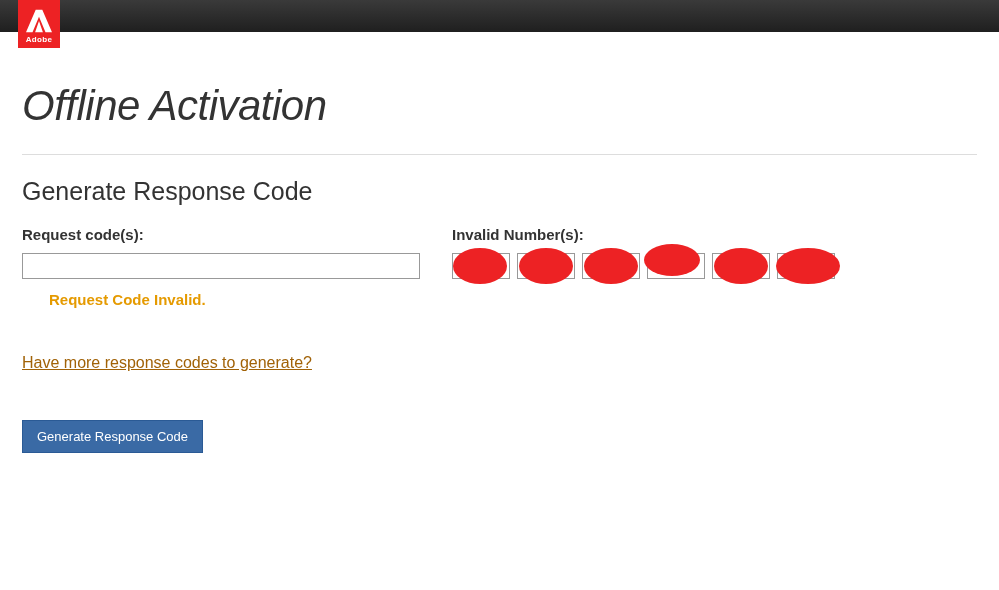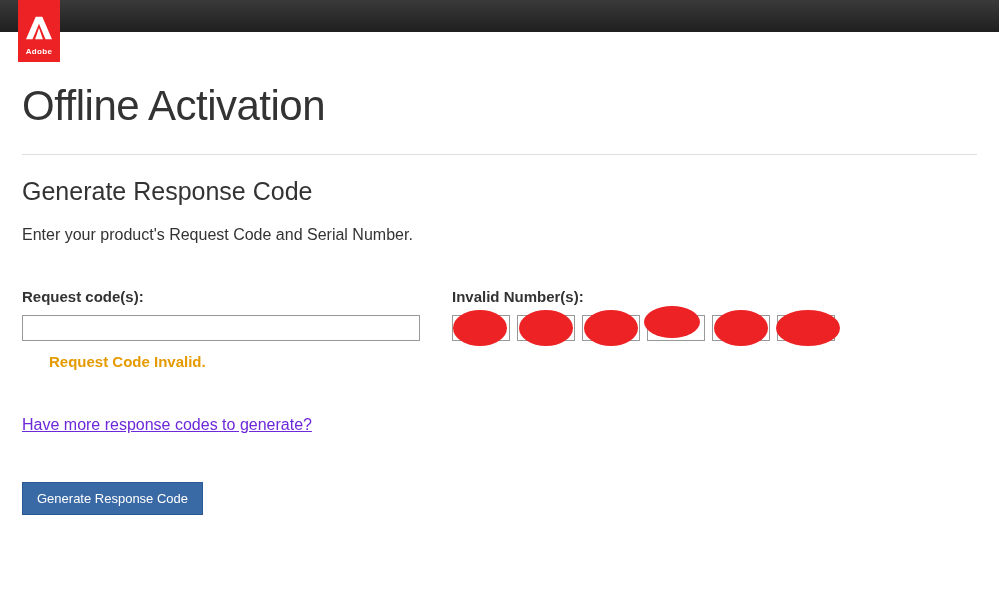--- a/index.html
+++ b/index.html
@@ -1,39 +1,39 @@
 <!DOCTYPE html>
 <html><head>
   <meta charset="utf-8">
   <style>
     * { margin: 0; padding: 0; box-sizing: border-box; }
     body { font-family: "Adobe Clean", -apple-system, BlinkMacSystemFont, "Segoe UI", Helvetica, Arial, sans-serif; background: #fff; width: 999px; }
     .topbar { background: linear-gradient(#3a3a3a, #1f1f1f); height: 32px; width: 100%; }
     .logo-wrap { position: relative; }
-    .logo { position: absolute; left: 18px; top: -32px; width: 42px; height: 62px; background: #ed2224; display: flex; flex-direction: column; align-items: center; justify-content: center; padding-top: 6px; }
+    .logo { position: absolute; left: 18px; top: -32px; width: 42px; height: 48px; background: #ed2224; display: flex; flex-direction: column; align-items: center; justify-content: center; padding-top: 6px; }
     .logo-a { color: #fff; font-weight: 700; font-size: 11px; letter-spacing: -0.5px; display:flex; align-items:center; justify-content:center; height: 70%; }
     .logo-text { color: #fff; font-size: 8px; font-weight: 600; letter-spacing: 0.3px; margin-bottom: 4px; }
     .content { padding: 0 22px; }
-    h1 { font-size: 42px; font-weight: 300; color: #333; margin-top: 50px; margin-bottom: 24px; letter-spacing: -0.5px; }
+    h1 { font-size: 42px; font-weight: 300; color: #333; margin-top: 50px; margin-bottom: 24px; letter-spacing: -0.5px; font-style: italic; }
     hr.divider { border: none; border-top: 1px solid #ddd; margin-bottom: 22px; }
     h2 { font-size: 25px; font-weight: 400; color: #333; margin-bottom: 20px; }
     .instruction { font-size: 16px; color: #333; margin-bottom: 44px; }
     .form-row { display: flex; gap: 30px; }
     .col-left { flex: 0 0 400px; }
     .col-right { flex: 1; }
     .field-label { font-size: 15px; font-weight: 600; color: #333; display: block; margin-bottom: 10px; }
     .request-input { width: 398px; height: 26px; border: 1px solid #999; padding: 2px 6px; font-size: 14px; }
     .error-msg { color: #e59a00; font-weight: 700; font-size: 15px; margin-top: 12px; margin-left: 27px; }
     .serial-boxes { display: flex; gap: 7px; }
     .serial-box { width: 58px; height: 26px; border: 1px solid #999; position: relative; display: flex; align-items: center; justify-content: center; text-align: center; font-size: 13px; }
     .redact { position: absolute; width: 54px; height: 36px; background: #ed2224; border-radius: 50%; z-index: 2; }
     .redact.r1 { left: 0px; }
     .redact.r4 { width: 56px; height: 32px; left: -4px; top: -10px; }
     .redact.r6 { width: 64px; left: -2px; }
-    .more-link { display: inline-block; margin-top: 46px; color: #6d28d9; text-decoration: underline; font-size: 16px; cursor: pointer; }
+    .more-link { display: inline-block; margin-top: 46px; color: #a16207; text-decoration: underline; font-size: 16px; cursor: pointer; }
     .submit-btn { margin-top: 48px; background: #3a6aa5; border: 1px solid #2a5a95; color: #fff; font-size: 13px; padding: 8px 14px; cursor: pointer; font-weight: 400; }
   </style>
 </head>
 <body>
 
 <div class="topbar"></div>
 <div class="logo-wrap">
   <div class="logo">
     <div class="logo-a">
       <svg viewBox="0 0 30 26" width="26" height="24" fill="#fff">
@@ -41,21 +41,20 @@
         </svg>
     </div>
     <div class="logo-text">Adobe</div>
   </div>
 </div>
 
 <div class="content">
   <h1>Offline Activation</h1>
   <hr class="divider">
   <h2>Generate Response Code</h2>
-  <p class="instruction">Enter your product's Request Code and Serial Number.</p>
 
   <div class="form-row">
     <div class="col-left">
       <label class="field-label">Request code(s):</label>
       <input type="text" class="request-input" value="" style="">
       <div class="error-msg">Request Code Invalid.</div>
     </div>
     <div class="col-right">
       <label class="field-label">Invalid Number(s):</label>
       <div class="serial-boxes">

